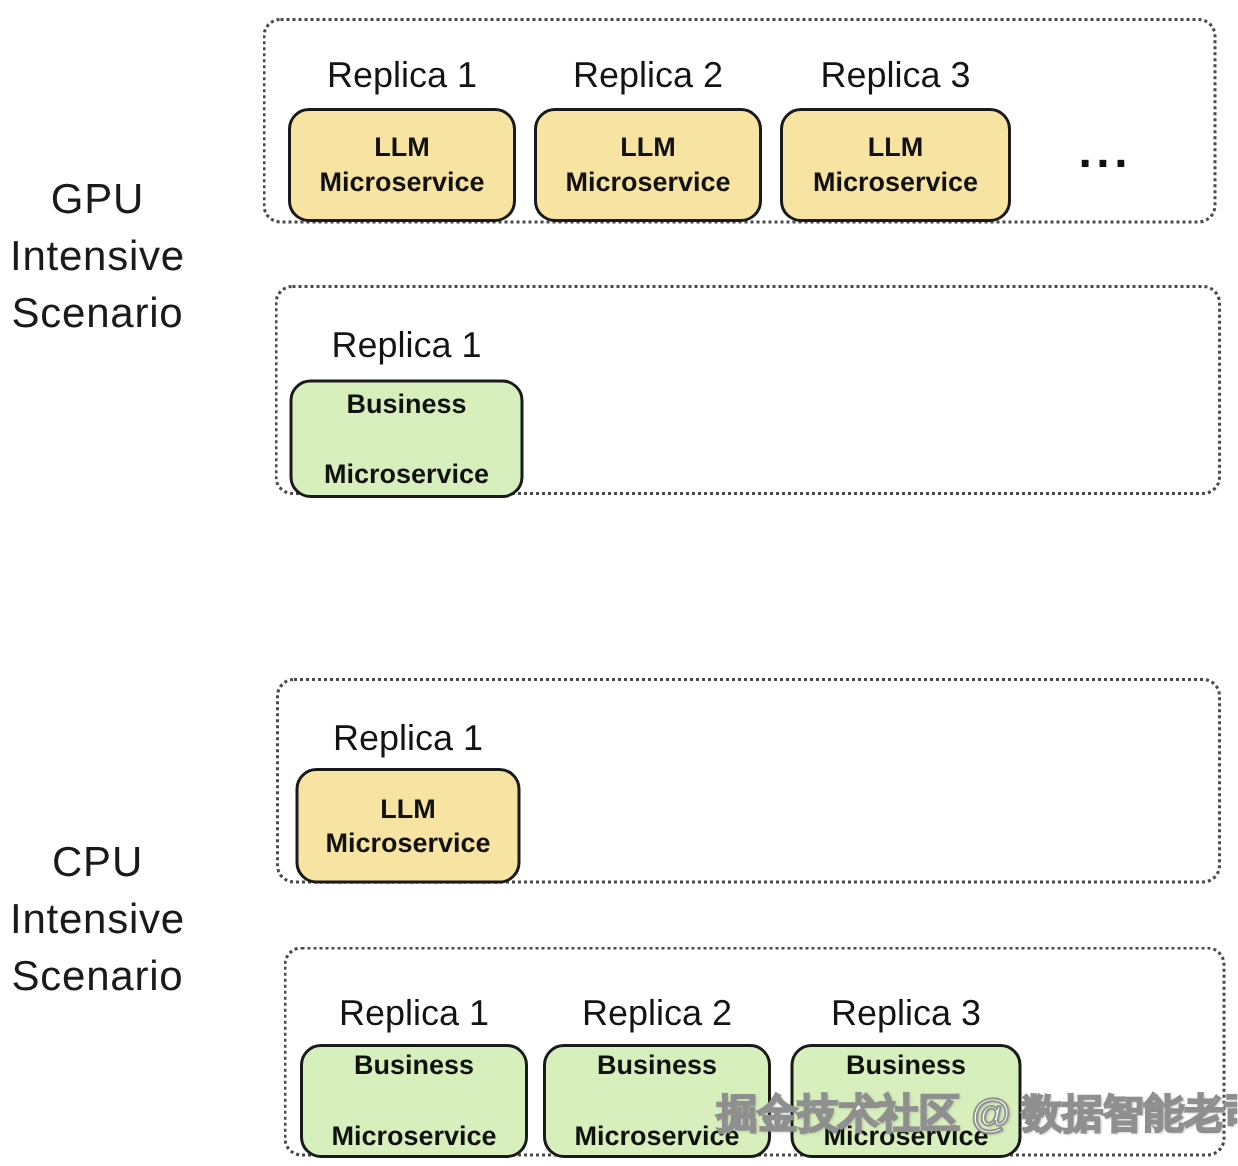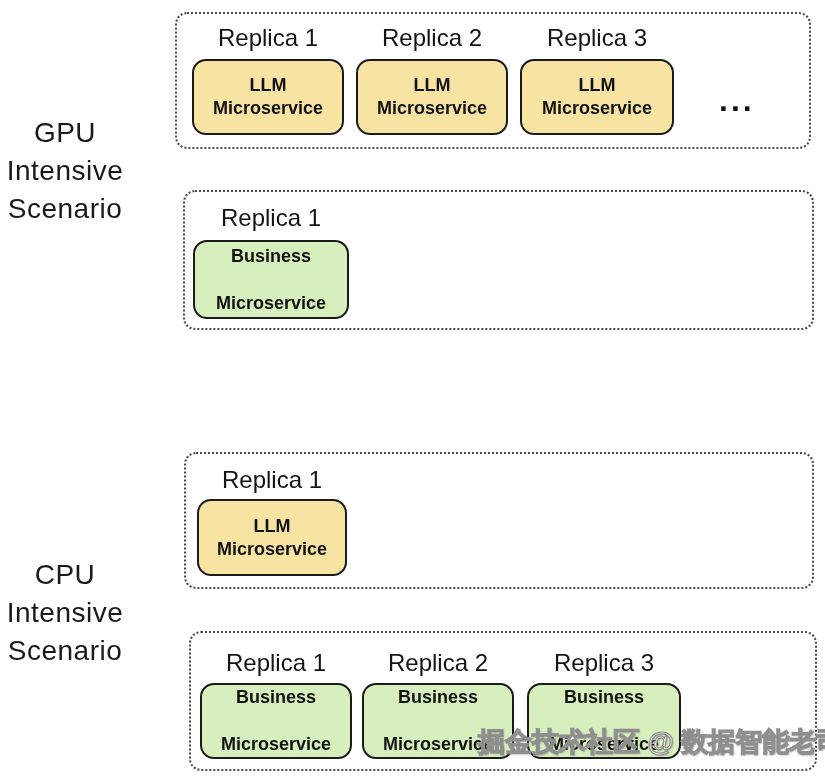--- a/index.html
+++ b/index.html
@@ -1,21 +1,21 @@
 <!DOCTYPE html>
 <html><head>
 <meta charset="utf-8">
 <style>
   html,body{margin:0;padding:0;background:#ffffff;}
   .canvas{position:relative;width:825px;height:777px;background:#ffffff;overflow:hidden;
           font-family:"Liberation Sans",sans-serif;color:#111;}
   .scenario-label{position:absolute;text-align:center;font-size:28px;line-height:38px;
           color:#1a1a1a;font-weight:400;letter-spacing:.5px;}
   .container{position:absolute;border:2px dotted #4a4a4a;border-radius:12px;background:#ffffff;}
-  .replica{position:absolute;display:flex;flex-direction:column;align-items:center;}
+  .replica{position:absolute;display:flex;flex-direction:column;align-items:center;margin-top:13px;}
   .replica-label{font-size:24px;line-height:32px;color:#141414;white-space:nowrap;}
   .svc-box{width:100%;border:2px solid #1a1a1a;border-radius:14px;display:flex;
           flex-direction:column;align-items:center;justify-content:center;
           font-weight:bold;font-size:18px;line-height:23px;text-align:right;color:#111;}
   .llm{background:#f7e3a2;}
   .biz{background:#d7efbd;gap:24px;}
   .ellipsis{position:absolute;font-size:32px;font-weight:bold;letter-spacing:3px;color:#111;}
   .watermark{position:absolute;font-size:27px;font-weight:600;white-space:nowrap;
           color:rgba(255,255,255,0.88);-webkit-text-stroke:1.2px #8f8f8f;
           text-shadow:1px 1px 2px rgba(110,110,110,0.55);}

